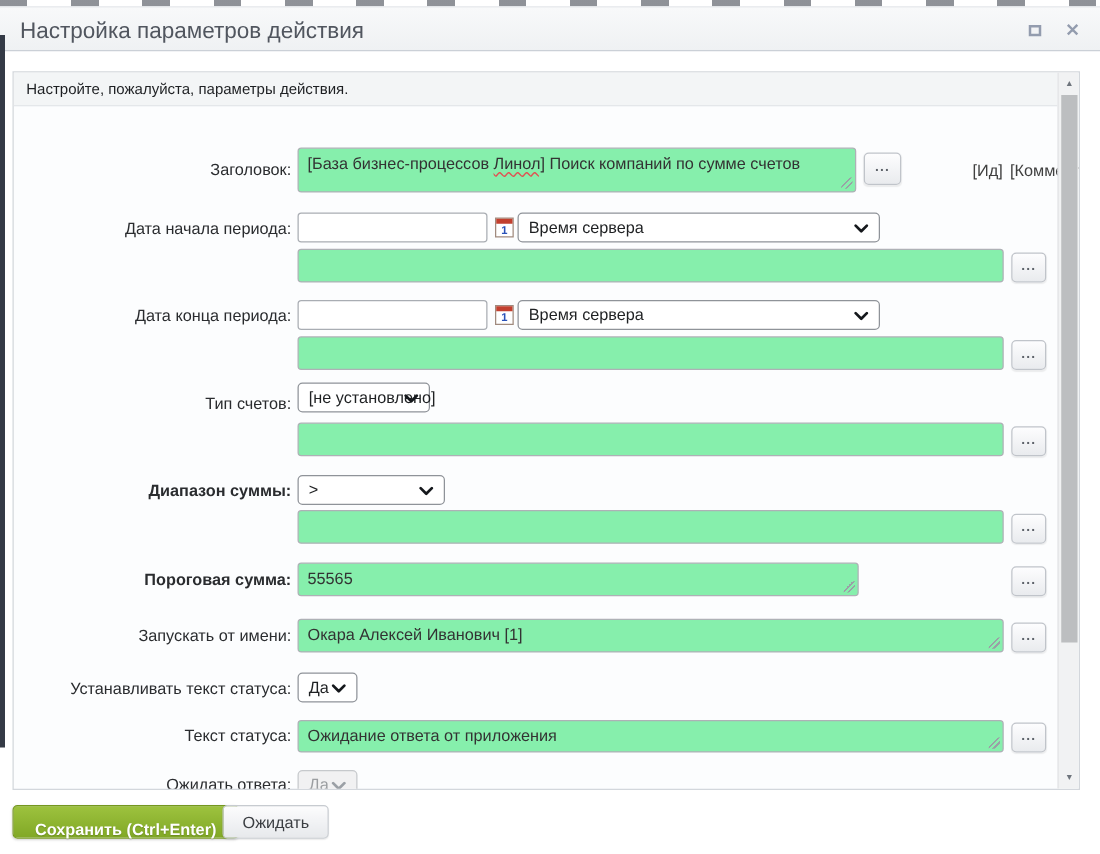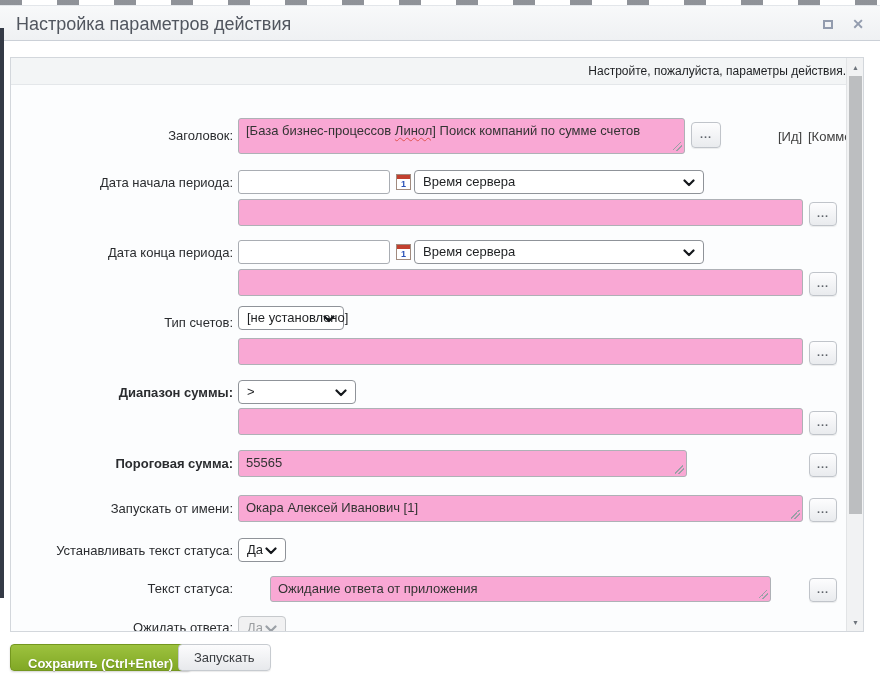--- a/index.html
+++ b/index.html
@@ -18,36 +18,36 @@
   .win-ctl{position:absolute;top:0;height:36px;display:flex;align-items:center;justify-content:center;
       cursor:pointer;color:#939cae;}
   .ctl-max{right:40px;width:24px;}
   .ctl-max .box{display:block;width:10px;height:9px;border:2px solid #939cae;box-sizing:border-box;background:#f2f3f5;}
   .ctl-close{right:10px;width:24px;font-size:14px;font-weight:bold;}
 
   
   .panel{position:absolute;left:10px;top:57px;width:854px;height:575px;box-sizing:border-box;
       background:#fcfdfe;border:1px solid #d3d7dc;overflow:hidden;}
   .hint{position:absolute;left:0;top:0;right:17px;height:26px;background:#f3f5f6;
-      border-bottom:1px solid #e4e7ea;font-size:12px;color:#1d1f22;line-height:26px;padding-left:10px;text-align:right;}
+      border-bottom:1px solid #e4e7ea;font-size:12px;color:#1d1f22;line-height:26px;padding-left:10px;}
 
   
   .scrollbar{position:absolute;top:0;right:0;bottom:0;width:17px;background:#f1f2f3;
       border-left:1px solid #e2e4e6;box-sizing:border-box;}
   .sb-btn{position:absolute;left:0;width:17px;height:16px;font-size:7px;color:#6e747c;
       display:flex;align-items:center;justify-content:center;cursor:pointer;}
   .sb-up{top:1px;} .sb-down{bottom:1px;}
   .sb-thumb{position:absolute;left:2px;top:18px;width:13px;height:438px;background:#bcbec0;cursor:pointer;}
 
   
   .lbl{position:absolute;left:0;width:222px;text-align:right;font-size:13px;color:#2a2c2f;}
   .lbl.b{font-weight:bold;}
   .inp{position:absolute;box-sizing:border-box;height:24px;border:1px solid #a9adb3;border-radius:3px;
       background:#fff;font-family:inherit;font-size:13px;color:#333;padding:0 6px;outline:none;}
-  .ta{position:absolute;box-sizing:border-box;background:#f9a8d4;border:1px solid #aeb1b6;border-radius:3px;
+  .ta{position:absolute;box-sizing:border-box;background:#86efac;border:1px solid #aeb1b6;border-radius:3px;
       font-size:13px;color:#333;padding:4px 16px 3px 7px;overflow:hidden;white-space:nowrap;cursor:text;}
   .grip{position:absolute;right:2px;bottom:2px;width:9px;height:9px;pointer-events:none;
       background:linear-gradient(135deg,transparent 40%,#9aa0a6 40%,#9aa0a6 50%,transparent 50%,
                  transparent 65%,#9aa0a6 65%,#9aa0a6 75%,transparent 75%);}
   .sel{position:absolute;box-sizing:border-box;height:24px;border:1px solid #8f9399;border-radius:4px;
       background:#fff;font-size:13px;color:#1f2123;line-height:22px;padding:0 26px 0 8px;cursor:pointer;
       white-space:nowrap;}
   .sel .chev{position:absolute;right:8px;top:8px;line-height:0;}
   .sel.disabled{background:#f1f1f2;border-color:#c6c9cc;color:#9b9ea1;cursor:default;}
   .btn3{position:absolute;box-sizing:border-box;width:30px;height:26px;border:1px solid #c0c4ca;border-radius:4px;
@@ -178,21 +178,21 @@
     <div class="sel" style="left:227px;top:480px;width:48px;">
       <span>Да</span>
       <span class="chev">
         <svg width="12" height="8" viewBox="0 0 12 8">
             <path d="M1.5 1.5 L6 6 L10.5 1.5" fill="none" stroke="#15181c" stroke-width="2.2" stroke-linecap="round" stroke-linejoin="round"></path>
           </svg>
       </span>
     </div>
 
     <div class="lbl" style="top:523px;">Текст статуса:</div>
-    <div class="ta" style="left:227px;top:518px;width:501px;height:26px;margin-left:32px;">
+    <div class="ta" style="left:227px;top:518px;width:565px;height:26px;">
       <span>Ожидание ответа от приложения</span>
       <span class="grip"></span>
     </div>
     <div class="btn3 sm" style="left:798px;top:520px;">...</div>
 
     <div class="lbl" style="top:562px;">Ожидать ответа:</div>
     <div class="sel disabled" style="left:227px;top:558px;width:48px;">
       <span>Да</span>
       <span class="chev">
         <svg width="12" height="8" viewBox="0 0 12 8">
@@ -207,15 +207,15 @@
         </div>
       <div class="sb-thumb"></div>
       <div class="sb-btn sb-down">
           <span>▼</span>
         </div>
     </div>
   </div>
 
   <div class="footer">
     <button class="btn-save">Сохранить (Ctrl+Enter)</button>
-    <button class="btn-cancel">Запускать</button>
+    <button class="btn-cancel">Ожидать</button>
   </div>
 </div>
 
 </body></html>

